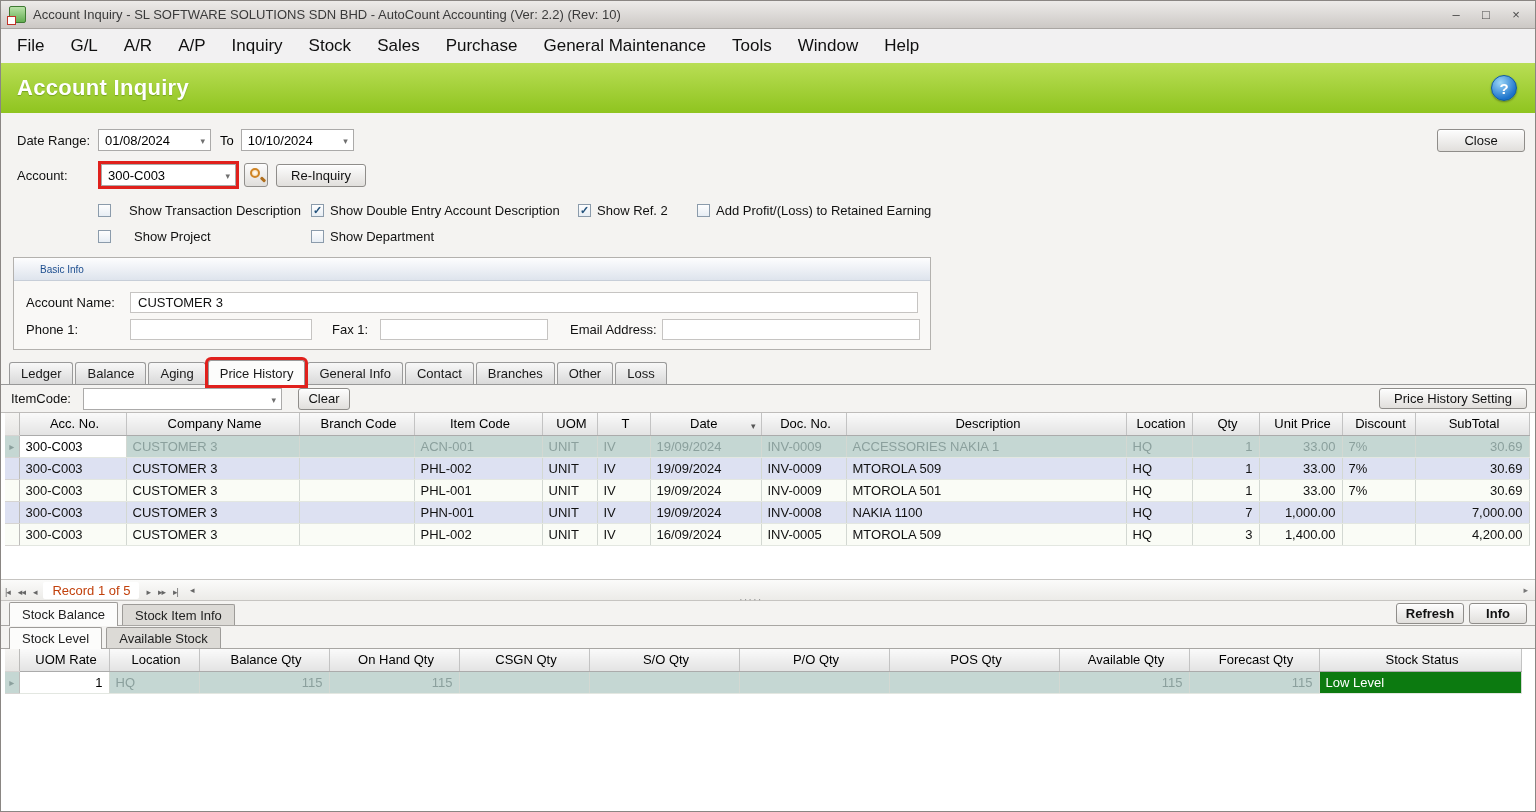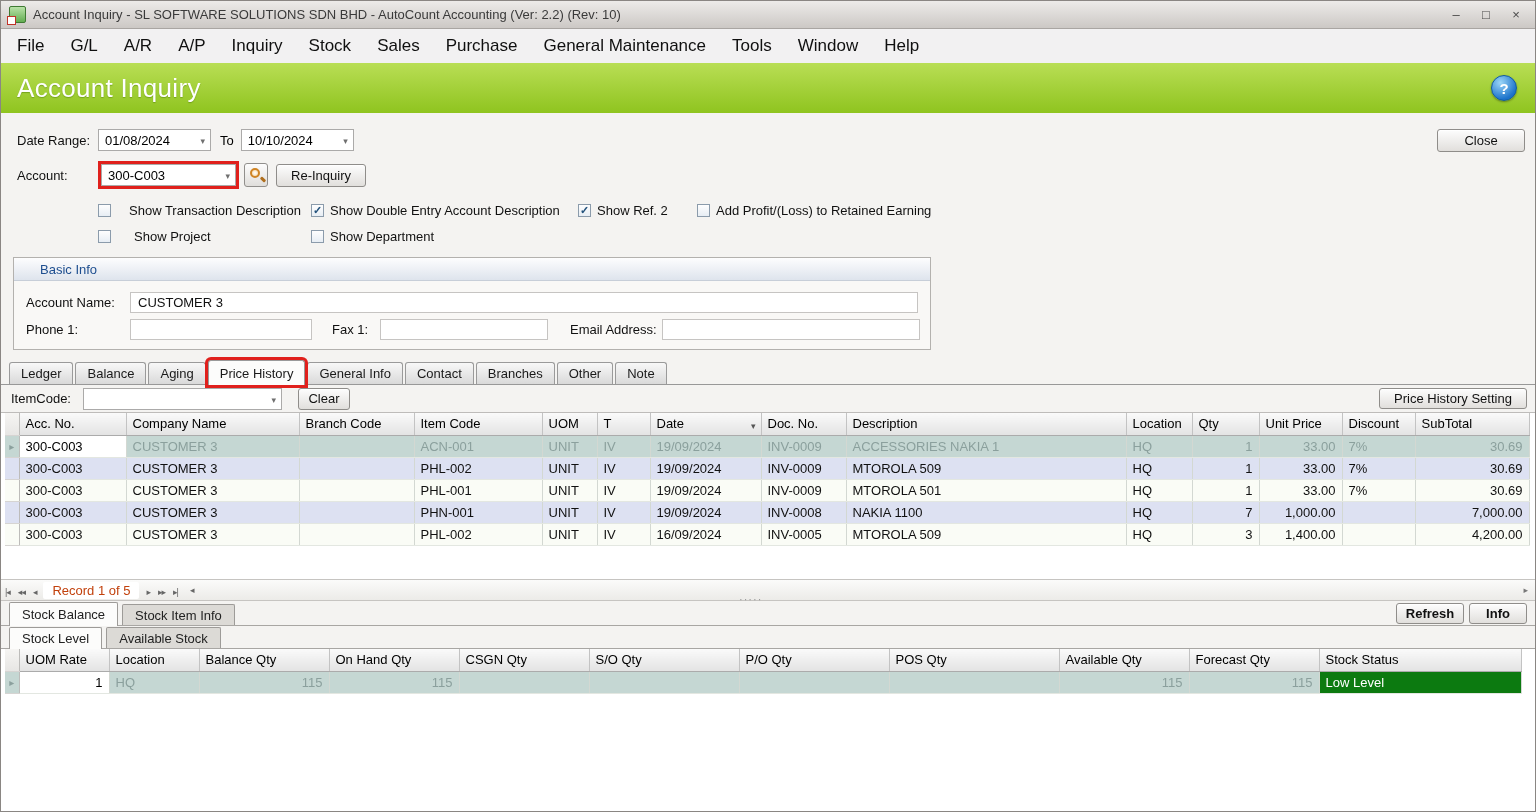--- a/index.html
+++ b/index.html
@@ -19,21 +19,21 @@
   .title-text{font-size:13px;color:#3a3a3a}
   .winbtns{margin-left:auto;display:flex;gap:16px;padding-right:6px}
   .winbtn{font-size:13px;color:#4a4a4a;width:14px;text-align:center;cursor:default;line-height:14px}
 
   
   .menubar{height:34px;flex:0 0 34px;background:#f2f1f2;display:flex;align-items:center;padding-left:3px}
   .menu-item{font-size:17px;color:#101010;padding:5px 13px;cursor:default}
 
   
   .greenbar{height:50px;flex:0 0 50px;background:linear-gradient(var(--green-top),var(--green-bottom));display:flex;align-items:center;position:relative}
-  .page-title{color:#fff;font-size:26px;font-weight:normal;margin-left:16px;letter-spacing:.3px;text-shadow:0 1px 1px rgba(96,140,18,.65)}
+  .page-title{color:#fff;font-size:22px;font-weight:bold;margin-left:16px;letter-spacing:.3px;text-shadow:0 1px 1px rgba(96,140,18,.65)}
   .help-icon{position:absolute;right:18px;top:12px;width:26px;height:26px;border-radius:50%;background:radial-gradient(circle at 35% 28%,#9bd6f8,#1b72ca 72%);border:1px solid #1059a3;color:#fff;font-weight:bold;font-size:15px;display:flex;align-items:center;justify-content:center;box-shadow:0 1px 2px rgba(0,0,0,.35)}
 
   
   .frow{display:flex;align-items:center}
   .frow1{margin-top:15px;height:24px}
   .frow2{margin-top:9px;height:28px}
   .flabel{font-size:13px;color:#111;margin-left:16px}
   .w81{width:81px}
   .combo{background:#fff;border:1px solid #abaaa9;height:22px;display:inline-flex;align-items:center}
   .combo-text{font-size:13px;padding-left:6px;flex:1;white-space:nowrap;overflow:hidden}
@@ -51,21 +51,21 @@
   .reinq-btn{width:90px;height:23px;margin-left:8px}
   .cbrow{padding-left:97px;height:16px}
   .cbrow1{margin-top:13px}
   .cbrow2{margin-top:10px}
   .cb-item{display:inline-flex;align-items:center;font-size:13px;color:#111}
   .cb-box{width:13px;height:13px;border:1px solid #8b9bab;background:linear-gradient(#fefefe,#e7edf4);margin-right:6px;display:inline-flex;align-items:center;justify-content:center;font-size:11px;line-height:11px}
   .cb-box.checked{color:#23527c;font-weight:bold}
 
   
   .panel{margin:13px 0 0 12px;width:918px;border:1px solid #b3b1ae;background:#f9f8f6}
-  .panel-h{height:23px;background:linear-gradient(#fdfdfe,#dee4ed);border-bottom:1px solid #c7ced8;color:#1d4e8f;font-size:13px;display:flex;align-items:center;padding-left:26px}
+  .panel-h{height:23px;background:linear-gradient(#fdfdfe,#dee4ed);border-bottom:1px solid #c7ced8;color:#1d4e8f;font-size:10px;display:flex;align-items:center;padding-left:26px}
   .panel-b{padding:5px 0 9px 0}
   .prow{display:flex;align-items:center;margin-top:6px}
   .plabel{font-size:13px;margin-left:12px;color:#111}
   .pl104{width:104px}
   .tfield{background:#fff;border:1px solid #c6c4c2;height:21px;font-size:13px;display:inline-flex;align-items:center;padding-left:7px;color:#111}
 
   
   .tabstrip{margin-top:10px;padding-left:8px;height:25px;border-bottom:1px solid #989898;display:flex;align-items:flex-end}
   .tab{height:22px;padding:4px 11px;display:flex;align-items:center;font-size:13px;background:linear-gradient(#f8f8f8,#d9d9d9);border:1px solid #9a9a9a;border-bottom:none;border-radius:3px 3px 0 0;margin-right:2px;color:#1a1a1a;position:relative}
   .tab.selected{background:#fcfcfb;height:25px;margin-bottom:-1px;z-index:2}
@@ -74,21 +74,21 @@
   
   .itemcode-row{height:27px;display:flex;align-items:center;position:relative;background:#f4f3f1}
   .ic-label{font-size:13px;margin-left:10px;width:72px}
   .clear-btn{width:52px;height:22px;margin-left:16px}
   .setting-btn{position:absolute;right:8px;top:3px;width:148px;height:21px}
 
   
   .gridwrap{height:167px;background:#fff;border-top:1px solid #bebcba;overflow:hidden}
   .gridwrap2{flex:1;background:#fff;overflow:hidden}
   table{border-collapse:collapse;table-layout:fixed;margin-left:4px}
-  th{height:22px;background:linear-gradient(#fafafa,#e3e3e3);border-right:1px solid #c3c3c3;border-bottom:1px solid #ababab;font-weight:normal;font-size:13px;text-align:left;padding:0 2px 0 6px;color:#000;overflow:hidden;white-space:nowrap}
+  th{height:22px;background:linear-gradient(#fafafa,#e3e3e3);border-right:1px solid #c3c3c3;border-bottom:1px solid #ababab;font-weight:normal;font-size:13px;text-align:center;padding:0 2px 0 6px;color:#000;overflow:hidden;white-space:nowrap}
   th.ind,td.ind{background:linear-gradient(#f6f5f3,#e7e6e4);border-right:1px solid #bdbcba;border-bottom:1px solid #d6d4d2;padding:0;text-align:center;font-size:10px;color:#222}
   td{height:22px;font-size:13px;padding:0 6px;border-right:1px solid #d3d8d2;border-bottom:1px solid #e3e7e1;overflow:hidden;white-space:nowrap;color:#111}
   tr.alt td{background:#dde1f2}
   tr.norm td{background:#fafcf6}
   tr.sel td{background:var(--sel-row);color:#8ba09d}
   tr.sel td.focus{background:#fff;color:#000}
   td.r{text-align:right}
   td.status{background:var(--status-green) !important;color:#fff !important}
   .filter-arrow{float:right;color:#555;font-size:9px;margin-top:5px;padding-right:3px}
 
@@ -225,21 +225,21 @@
 
   <div class="tabstrip" id="tabstrip">
       <div class="tab">Ledger</div>
       <div class="tab">Balance</div>
       <div class="tab">Aging</div>
       <div class="tab selected annot">Price History</div>
       <div class="tab">General Info</div>
       <div class="tab">Contact</div>
       <div class="tab">Branches</div>
       <div class="tab">Other</div>
-      <div class="tab">Note</div>
+      <div class="tab">Loss</div>
     </div>
 
   <div class="itemcode-row">
     <span class="flabel ic-label" style="margin-left:10px">ItemCode:</span>
     <span class="combo w199">
       <span class="combo-text"></span>
       <span class="dd">▾</span>
     </span>
     <button class="btn clear-btn">Clear</button>
     <button class="btn setting-btn">Price History Setting</button>

